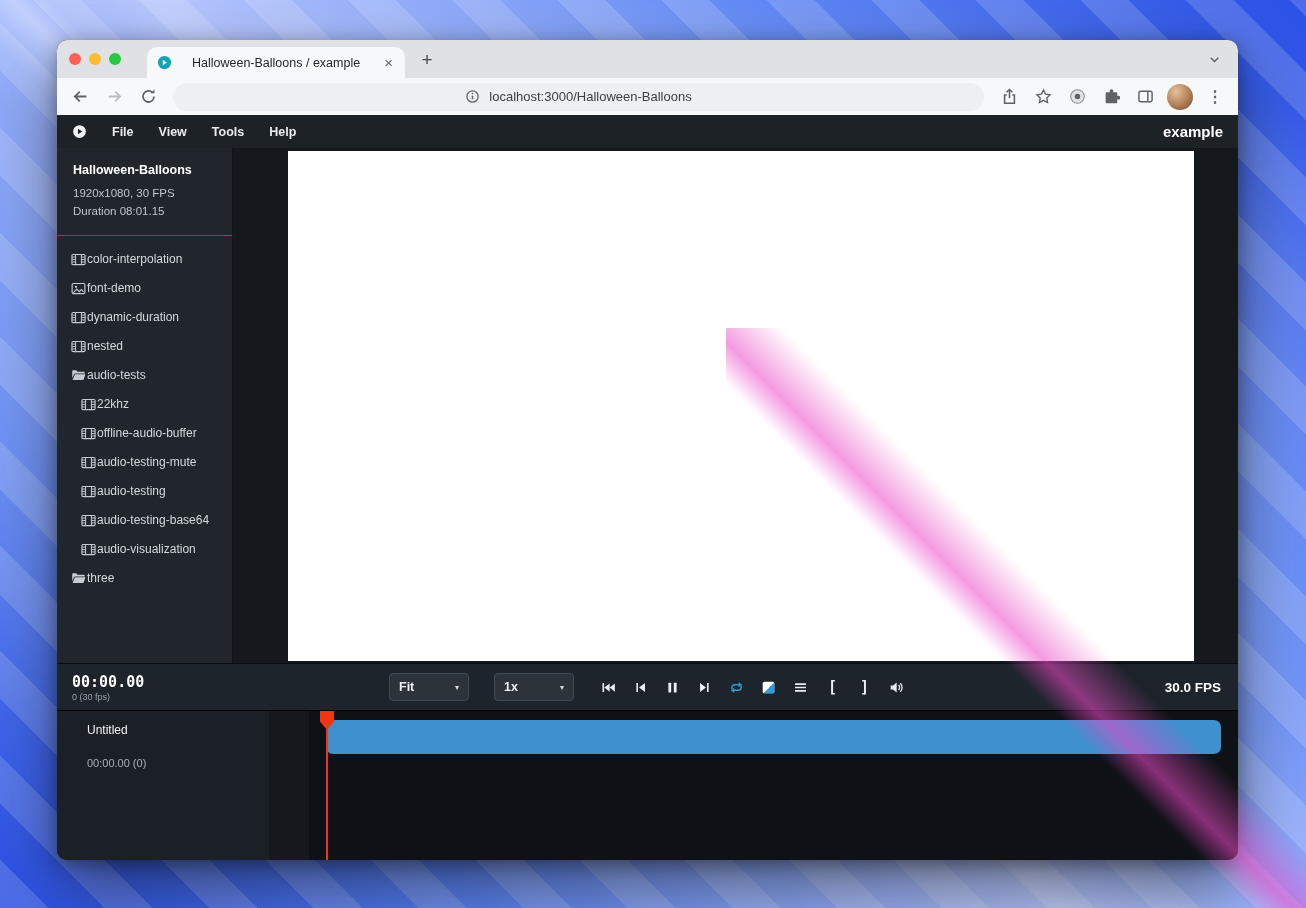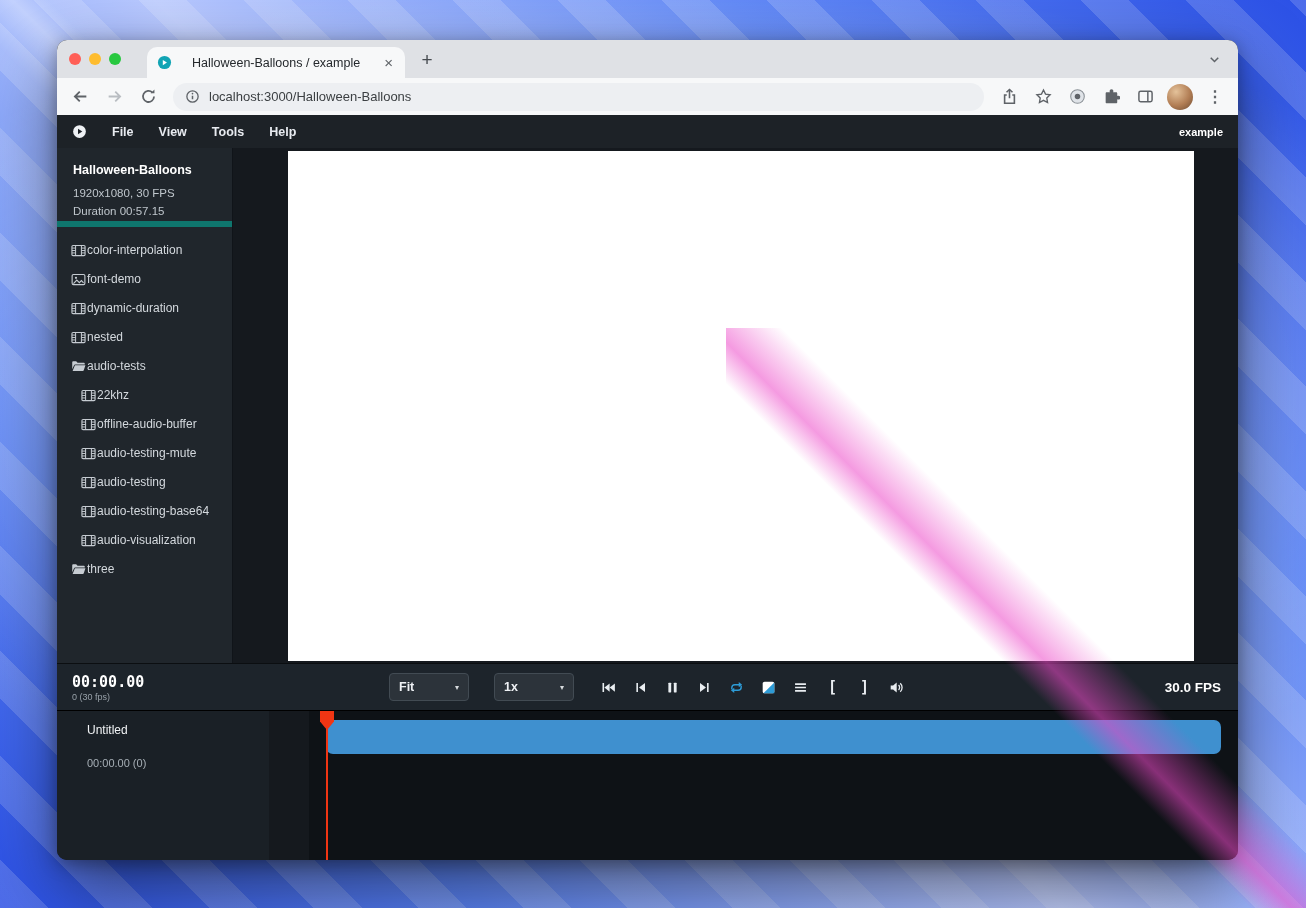--- a/index.html
+++ b/index.html
@@ -33,36 +33,36 @@
   .spacer{flex:1;}
   .strip-chev{width:15px;height:15px;color:#5f6368;margin-right:4px;cursor:pointer;}
 
   .navbar{height:37px;background:#f7f8f9;display:flex;align-items:center;padding:0 8px;gap:4px;flex:none;}
   .navbtn{width:30px;height:30px;border:none;background:transparent;border-radius:50%;color:#5f6368;
     display:flex;align-items:center;justify-content:center;cursor:pointer;padding:0;flex:none;}
   .navbtn svg{width:17px;height:17px;}
   .navbtn.disabled{color:#b9bdc2;}
   .navbtn.kebab{font-size:16px;font-weight:bold;}
   .urlbar{flex:1;height:28px;background:#edeff2;border-radius:14px;display:flex;align-items:center;
-    gap:9px;padding:0 12px;margin:0 6px;cursor:text;}
+    gap:9px;padding:0 12px;margin:0 6px;cursor:text;justify-content:center;}
   .urlbar svg{width:15px;height:15px;color:#5f6368;flex:none;}
   .url{font-size:13px;color:#3c4043;white-space:nowrap;}
   .avatar{width:26px;height:26px;border-radius:50%;flex:none;margin:0 3px;cursor:pointer;
     background:radial-gradient(circle at 35% 30%,#e4c29a 0%,#b27e55 55%,#6d4a30 100%);}
 
   
   .menubar{height:33px;background:#1d2227;display:flex;align-items:center;gap:25px;padding:0 15px;flex:none;justify-content:flex-end;}
   .logo{width:15px;height:15px;cursor:pointer;}
   .menu-item{color:#e8ebf0;font-size:12.5px;font-weight:600;cursor:pointer;}
-  .menu-right{color:#fff;font-size:11px;font-weight:600;}
+  .menu-right{color:#fff;font-size:15px;font-weight:600;}
 
   
   .main{flex:1;display:flex;min-height:0;}
   .sidebar{width:175px;flex:none;background:#20262c;display:flex;flex-direction:column;overflow:hidden;}
-  .proj{padding:15px 16px 0;border-bottom:6px solid #0f766e;}
+  .proj{padding:15px 16px 14px;border-bottom:1px solid #0f766e;}
   .proj-name{color:#fff;font-size:12.5px;font-weight:bold;margin-bottom:7px;}
   .proj-meta{color:#bfc6cc;font-size:11.5px;line-height:1.6;}
   .comp-list{flex:1;padding-top:9px;overflow:hidden;}
   .side-item{display:flex;align-items:center;gap:1px;padding:7px 8px 7px 14px;cursor:pointer;}
   .side-item.indent{padding-left:24px;}
   .side-item .ic{width:15px;height:15px;flex:none;color:#c6ccd2;}
   .side-label{color:#d4d9de;font-size:12px;line-height:1.25;}
 
   .gutter{width:10px;flex:none;background:#15191e;border-left:1px solid #101419;cursor:col-resize;}
   .stage{flex:1;background:#15191e;display:flex;align-items:center;justify-content:center;min-width:0;}
@@ -283,21 +283,21 @@
       <span class="menu-item">Help</span>
       <div class="spacer"></div>
       <span class="menu-right">example</span>
     </div>
 
     <div class="main">
       <aside class="sidebar">
         <div class="proj">
           <div class="proj-name">Halloween-Balloons</div>
           <div class="proj-meta">1920x1080, 30 FPS</div>
-          <div class="proj-meta">Duration 00:57.15</div>
+          <div class="proj-meta">Duration 08:01.15</div>
         </div>
         <div class="comp-list">
           <div class="side-item">
             <svg class="ic">
                 <use href="#i-film"></use>
               </svg>
             <span class="side-label">color-interpolation</span>
           </div>
           <div class="side-item">
             <svg class="ic">

